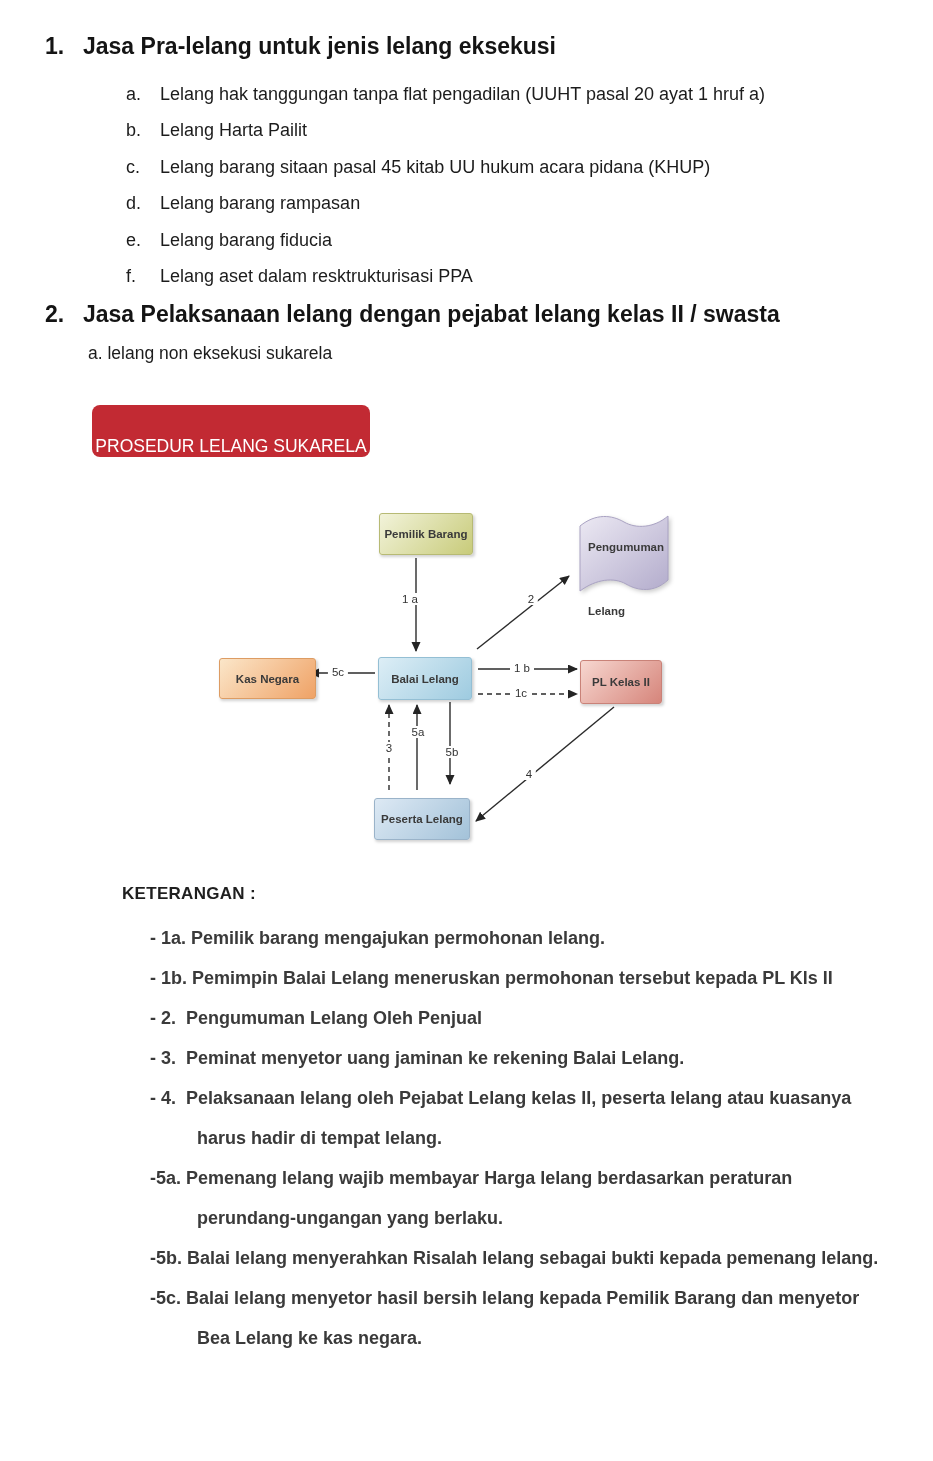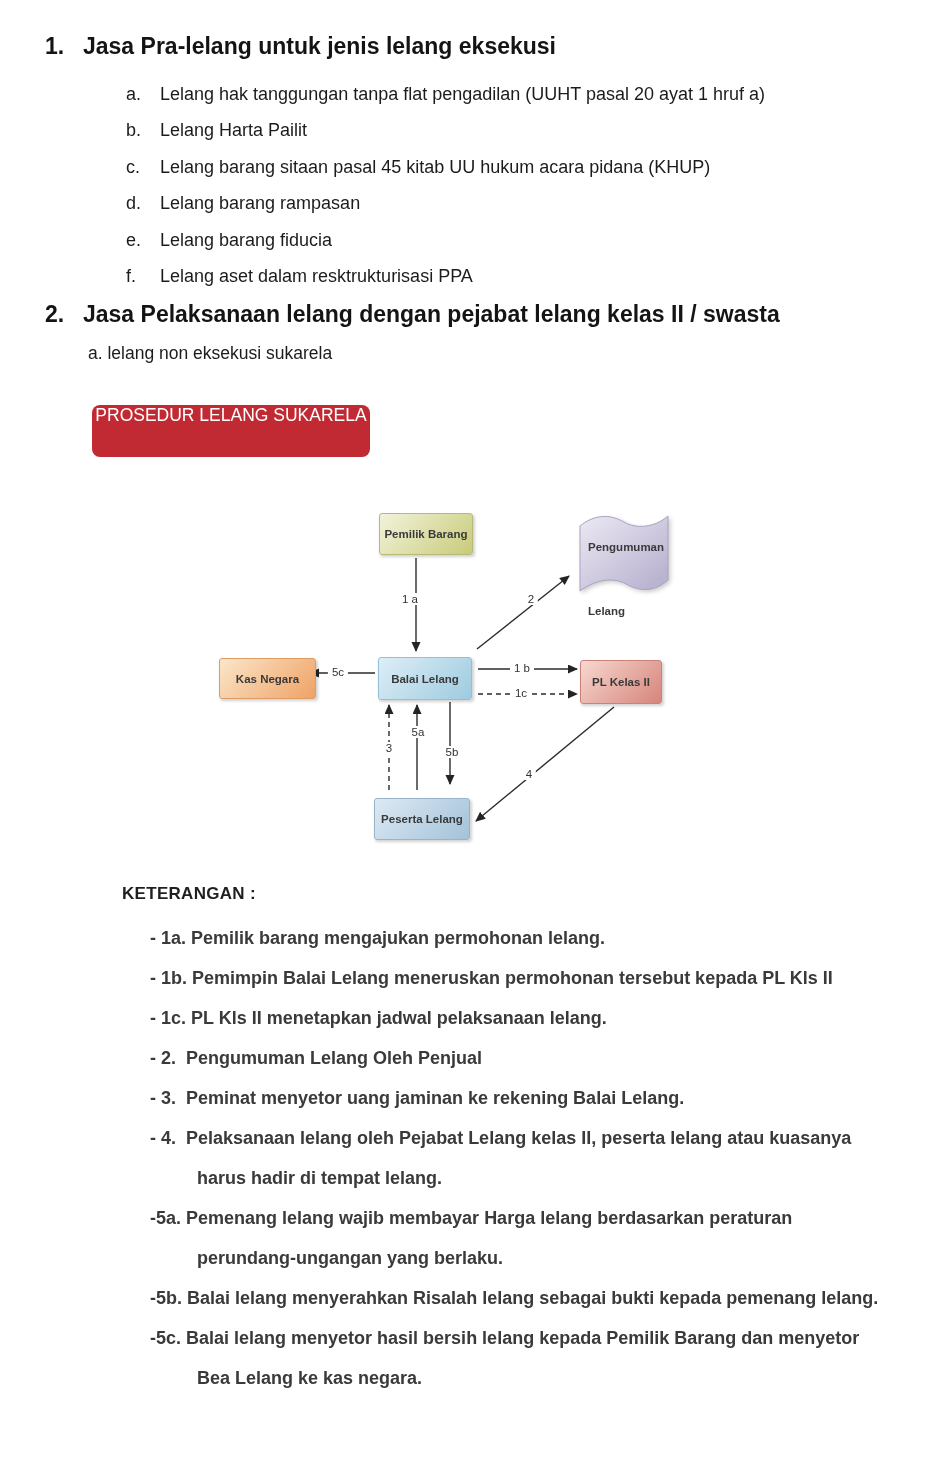--- a/index.html
+++ b/index.html
@@ -13,21 +13,21 @@
   .h-title{white-space:nowrap;}
   
   .items{position:absolute;left:126px;top:76px;width:780px;}
   .li-row{display:flex;height:36.5px;align-items:center;font-size:18px;color:#1c1c1c;}
   .li-letter{width:34px;flex:none;}
   .li-text{white-space:nowrap;}
   .sub-item{position:absolute;left:88px;top:343px;font-size:17.5px;color:#1c1c1c;}
   
   .banner{
     position:absolute;left:92px;top:405px;width:278px;height:52px;border-radius:8px;
-    display:flex;align-items:flex-start;justify-content:center;font-size:17.5px;cursor:pointer;
+    display:flex;align-items:flex-end;justify-content:center;font-size:17.5px;cursor:pointer;
   }
   
   .diagram{position:absolute;left:0;top:480px;width:933px;height:395px;}
   .edge-svg{position:absolute;left:0;top:0;width:100%;height:100%;}
   .edge-line{stroke:#2b2b2b;stroke-width:1.4;}
   .node-box{
     position:absolute;border:1px solid #999;border-radius:3px;
     display:flex;align-items:center;justify-content:center;
     font-weight:bold;font-size:11.5px;color:#3a3a3a;
     box-shadow:1.5px 2px 3px rgba(0,0,0,.18);
@@ -142,21 +142,20 @@
       <div class="edge-label" style="left: 389px; top: 268px;">3</div>
       <div class="edge-label" style="left: 418px; top: 252px;">5a</div>
       <div class="edge-label" style="left: 452px; top: 272px;">5b</div>
       <div class="edge-label" style="left: 529px; top: 294px;">4</div>
     </div>
 
   <div class="ket-heading">KETERANGAN :</div>
   <div class="ket-list">
       <div class="ket-line">- 1a. Pemilik barang mengajukan permohonan lelang.</div>
       <div class="ket-line">- 1b. Pemimpin Balai Lelang meneruskan permohonan tersebut kepada PL Kls II</div>
-      <div class="ket-line">- 1c. PL Kls II menetapkan jadwal pelaksanaan lelang.</div>
       <div class="ket-line">- 2.  Pengumuman Lelang Oleh Penjual</div>
       <div class="ket-line">- 3.  Peminat menyetor uang jaminan ke rekening Balai Lelang.</div>
       <div class="ket-line">- 4.  Pelaksanaan lelang oleh Pejabat Lelang kelas II, peserta lelang atau kuasanya</div>
       <div class="ket-line indent">harus hadir di tempat lelang.</div>
       <div class="ket-line">-5a. Pemenang lelang wajib membayar Harga lelang berdasarkan peraturan</div>
       <div class="ket-line indent">perundang-ungangan yang berlaku.</div>
       <div class="ket-line">-5b. Balai lelang menyerahkan Risalah lelang sebagai bukti kepada pemenang lelang.</div>
       <div class="ket-line">-5c. Balai lelang menyetor hasil bersih lelang kepada Pemilik Barang dan menyetor</div>
       <div class="ket-line indent">Bea Lelang ke kas negara.</div>
     </div>

